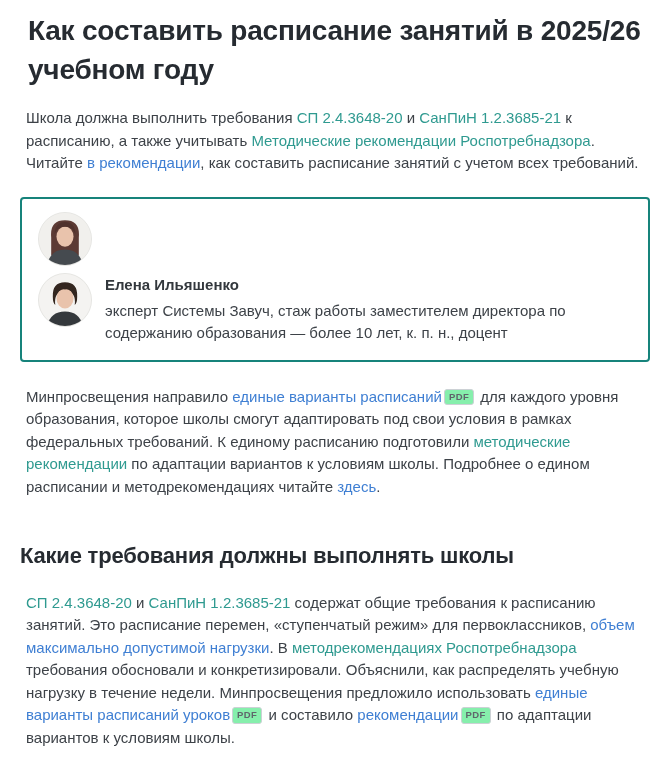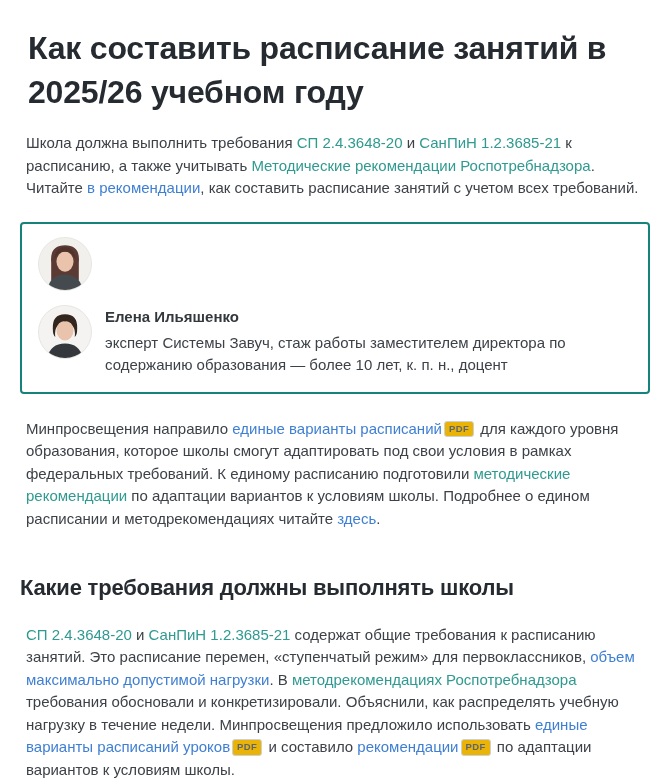--- a/index.html
+++ b/index.html
@@ -11,22 +11,22 @@
   }
   * { box-sizing: border-box; }
   html, body { margin: 0; padding: 0; background: #ffffff; }
   body {
     width: 670px;
     font-family: "Liberation Sans", "DejaVu Sans", sans-serif;
     color: var(--body-text);
   }
   .article { padding: 12px 20px 10px; }
   h1 {
-    margin: 14px 8px 18px;
-    font-size: 32px;
+    margin: 0 8px 18px;
+    font-size: 28px;
     line-height: 1.38;
     font-weight: 700;
     color: var(--heading-text);
     letter-spacing: -0.2px;
   }
   h2 {
     margin: 44px 0 21px;
     font-size: 22px;
     line-height: 1.3;
     font-weight: 700;
@@ -39,36 +39,36 @@
     line-height: 1.5;
   }
   a.link-blue { color: var(--link-blue); text-decoration: none; cursor: pointer; }
   a.link-teal { color: var(--link-teal); text-decoration: none; cursor: pointer; }
   .pdf-badge {
     display: inline-block;
     font-size: 9.5px;
     font-weight: 700;
     letter-spacing: 0.4px;
     color: #5f656b;
-    background: #eab308;
+    background: #86efac;
     border: 1px solid #ccd1d5;
     border-radius: 3px;
     padding: 1px 4px 2px;
     margin: 0 2px;
     vertical-align: 2px;
     line-height: 1.2;
   }
   .experts-box {
     border: 2px solid var(--box-border);
     border-radius: 4px;
     margin: 0 0 24px;
     padding: 13px 16px 15px;
   }
   .expert { display: flex; gap: 13px; }
-  .expert + .expert { margin-top: 14px; }
+  .expert + .expert { margin-top: 7px; }
   .avatar {
     flex: none;
     width: 54px;
     height: 54px;
     border-radius: 50%;
     overflow: hidden;
     border: 1px solid #e6e6e3;
     background: #f1f0ed;
   }
   .avatar svg { display: block; width: 100%; height: 100%; }

